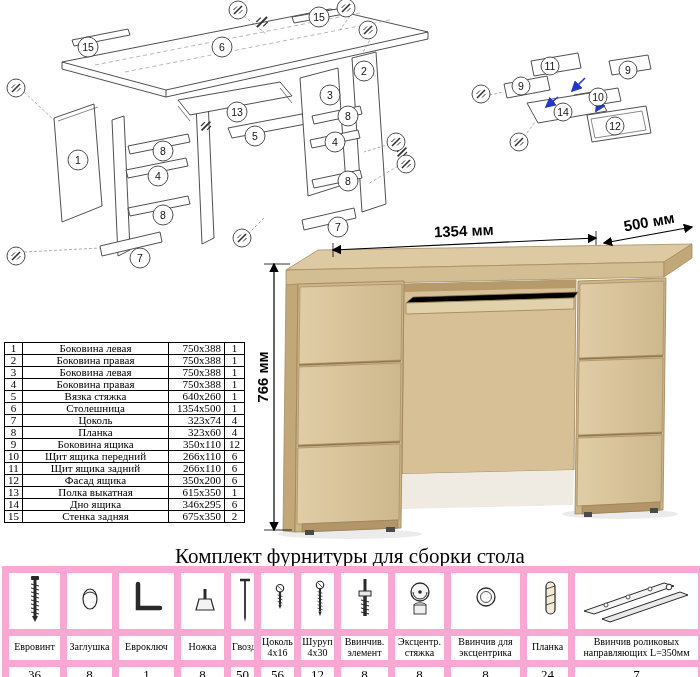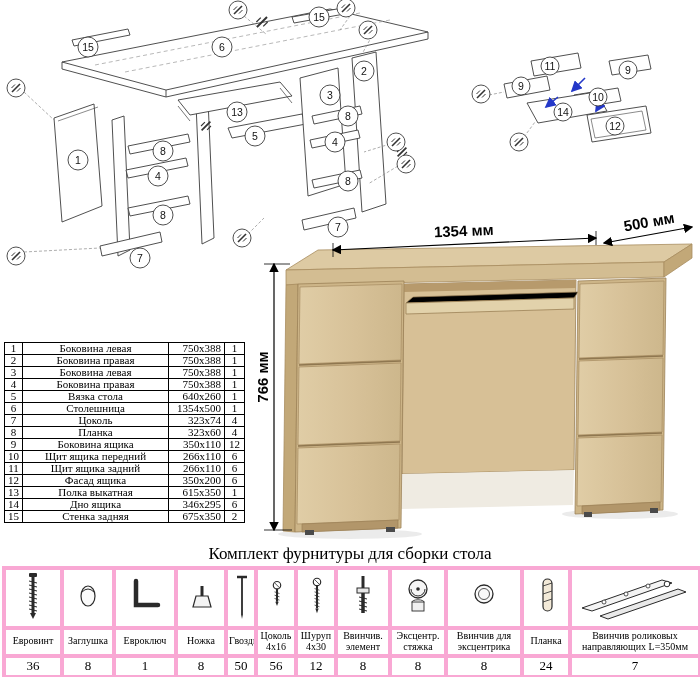--- a/index.html
+++ b/index.html
@@ -8,24 +8,24 @@
   .page { position:relative; width:700px; height:677px; background:#fff; overflow:hidden; }
   .canvas { position:absolute; left:0; top:0; }
 
   .parts-table { position:absolute; left:4px; top:342px; border-collapse:collapse; font-size:11px; line-height:1; background:#fff; }
   .parts-table td { border:1px solid #000; padding:0 3px; height:12px; white-space:nowrap; }
   .parts-table td.num { width:16px; text-align:center; }
   .parts-table td.name { width:146px; text-align:center; }
   .parts-table td.size { width:56px; text-align:right; }
   .parts-table td.qty { width:20px; text-align:center; }
 
-  .hw-title { position:absolute; left:0; top:544px; width:700px; text-align:center; font-size:17px; font-family:"Liberation Serif", serif; }
+  .hw-title { position:absolute; left:0; top:544px; width:700px; text-align:center; font-size:21px; font-family:"Liberation Serif", serif; }
 
   .hw-table { position:absolute; left:2px; top:566px; width:696px; border-collapse:collapse; table-layout:fixed; background:#fff; }
-  .hw-table td { border:4px solid #f9a8d4; text-align:center; vertical-align:middle; overflow:hidden; }
+  .hw-table td { border:7px solid #f9a8d4; text-align:center; vertical-align:middle; overflow:hidden; }
   .hw-table td.icon { height:57px; }
   .hw-table td.hw-name { font-size:10px; line-height:1.08; height:27px; padding:1px; }
   .hw-table td.hw-qty { font-size:13px; height:21px; }
 </style>
 </head>
 <body>
 
 <div class="page">
 
 <svg class="canvas" width="700" height="560" viewBox="0 0 700 560" xmlns="http://www.w3.org/2000/svg">
@@ -267,21 +267,21 @@
           <td class="qty">1</td>
         </tr>
     <tr>
           <td class="num">4</td>
           <td class="name">Боковина правая</td>
           <td class="size">750x388</td>
           <td class="qty">1</td>
         </tr>
     <tr>
           <td class="num">5</td>
-          <td class="name">Вязка стола</td>
+          <td class="name">Вязка стяжка</td>
           <td class="size">640x260</td>
           <td class="qty">1</td>
         </tr>
     <tr>
           <td class="num">6</td>
           <td class="name">Столешница</td>
           <td class="size">1354x500</td>
           <td class="qty">1</td>
         </tr>
     <tr>

